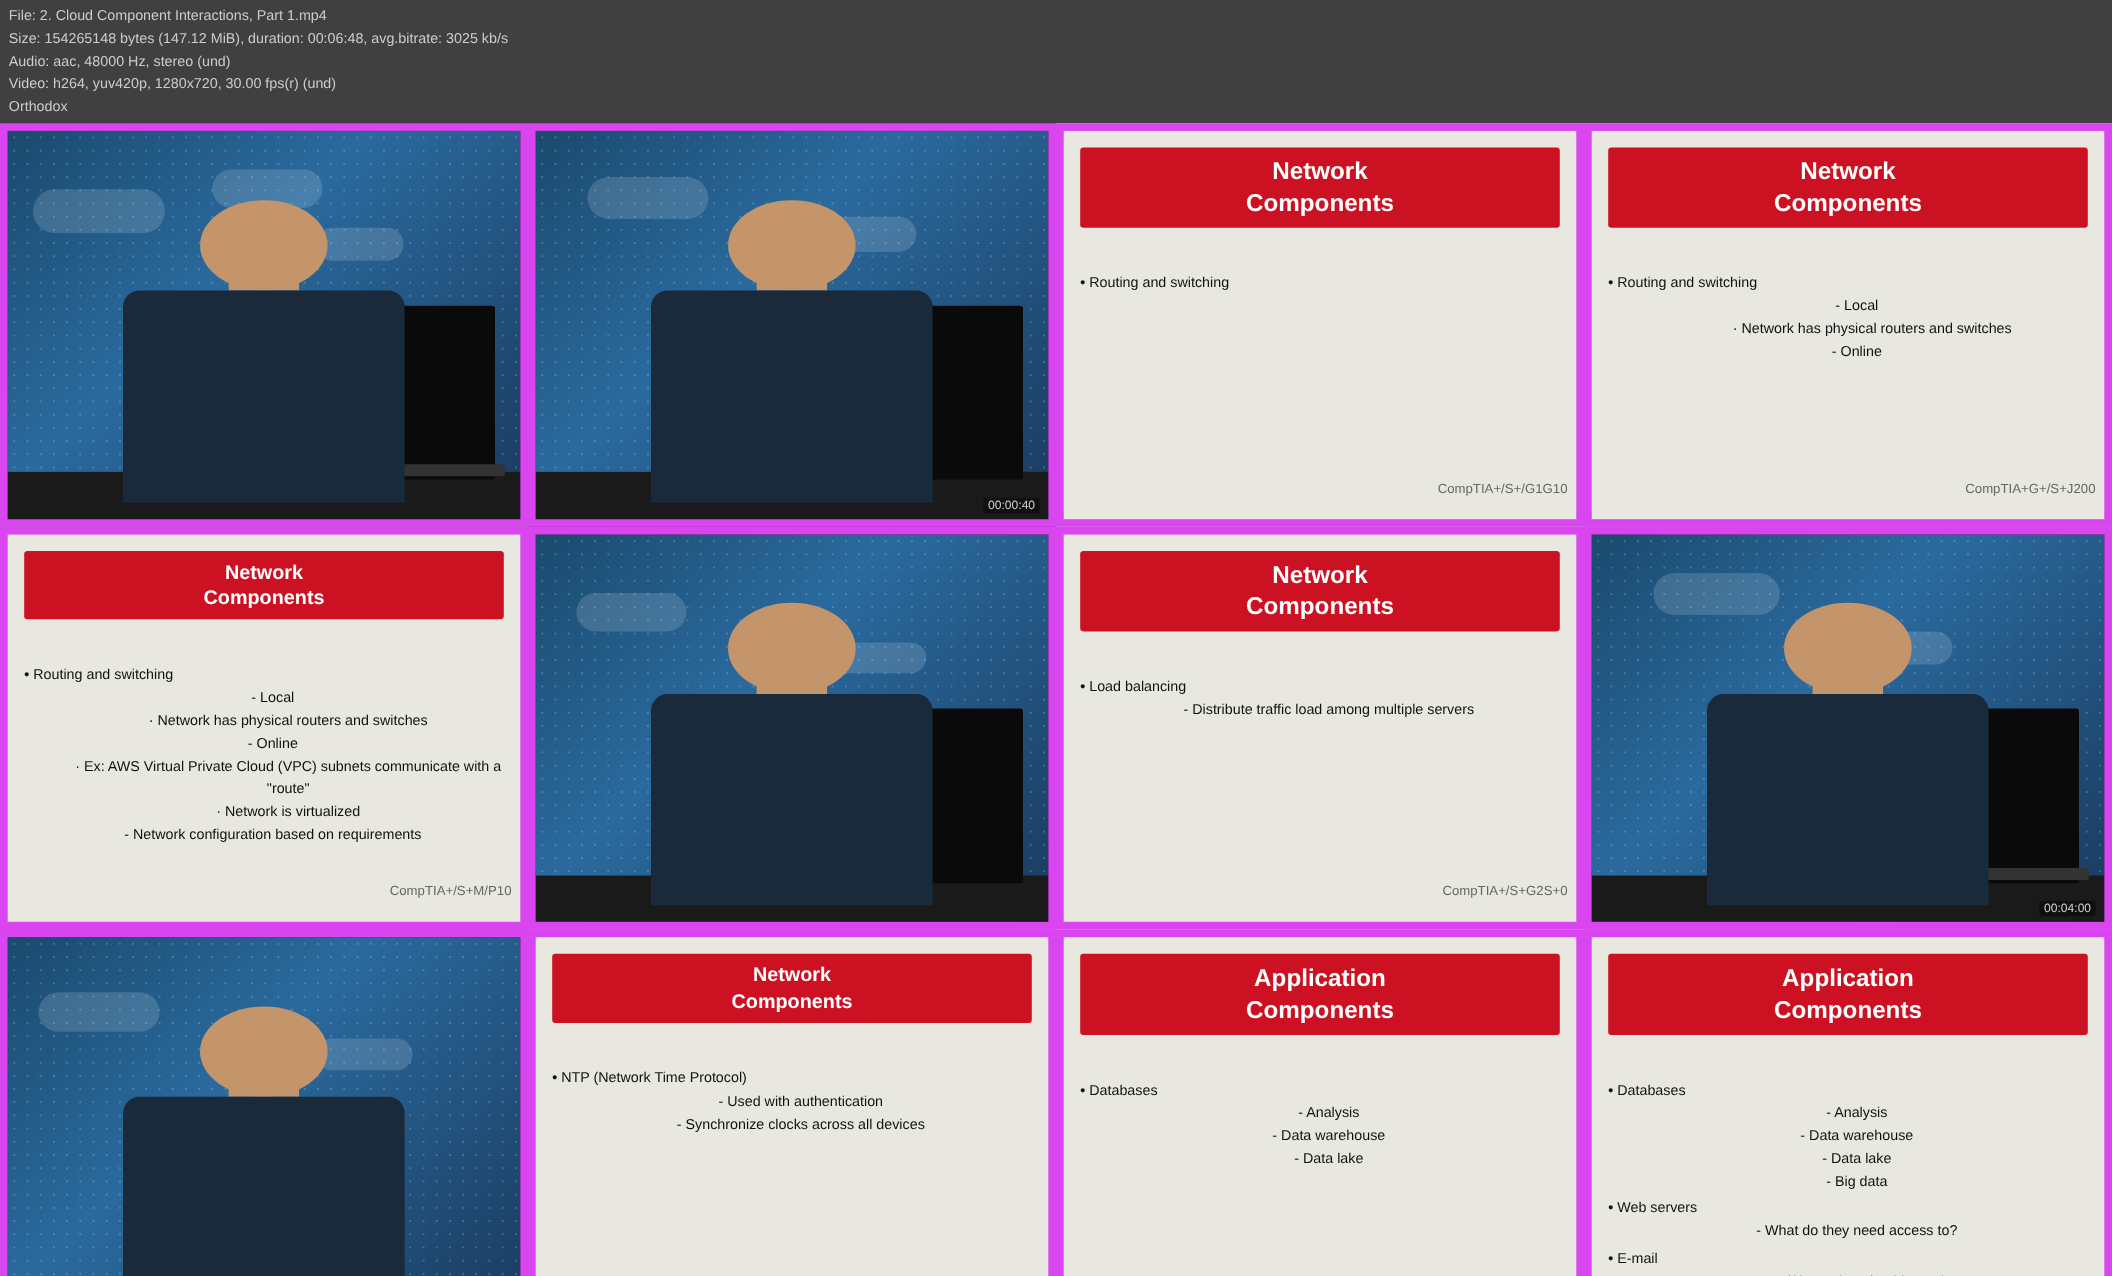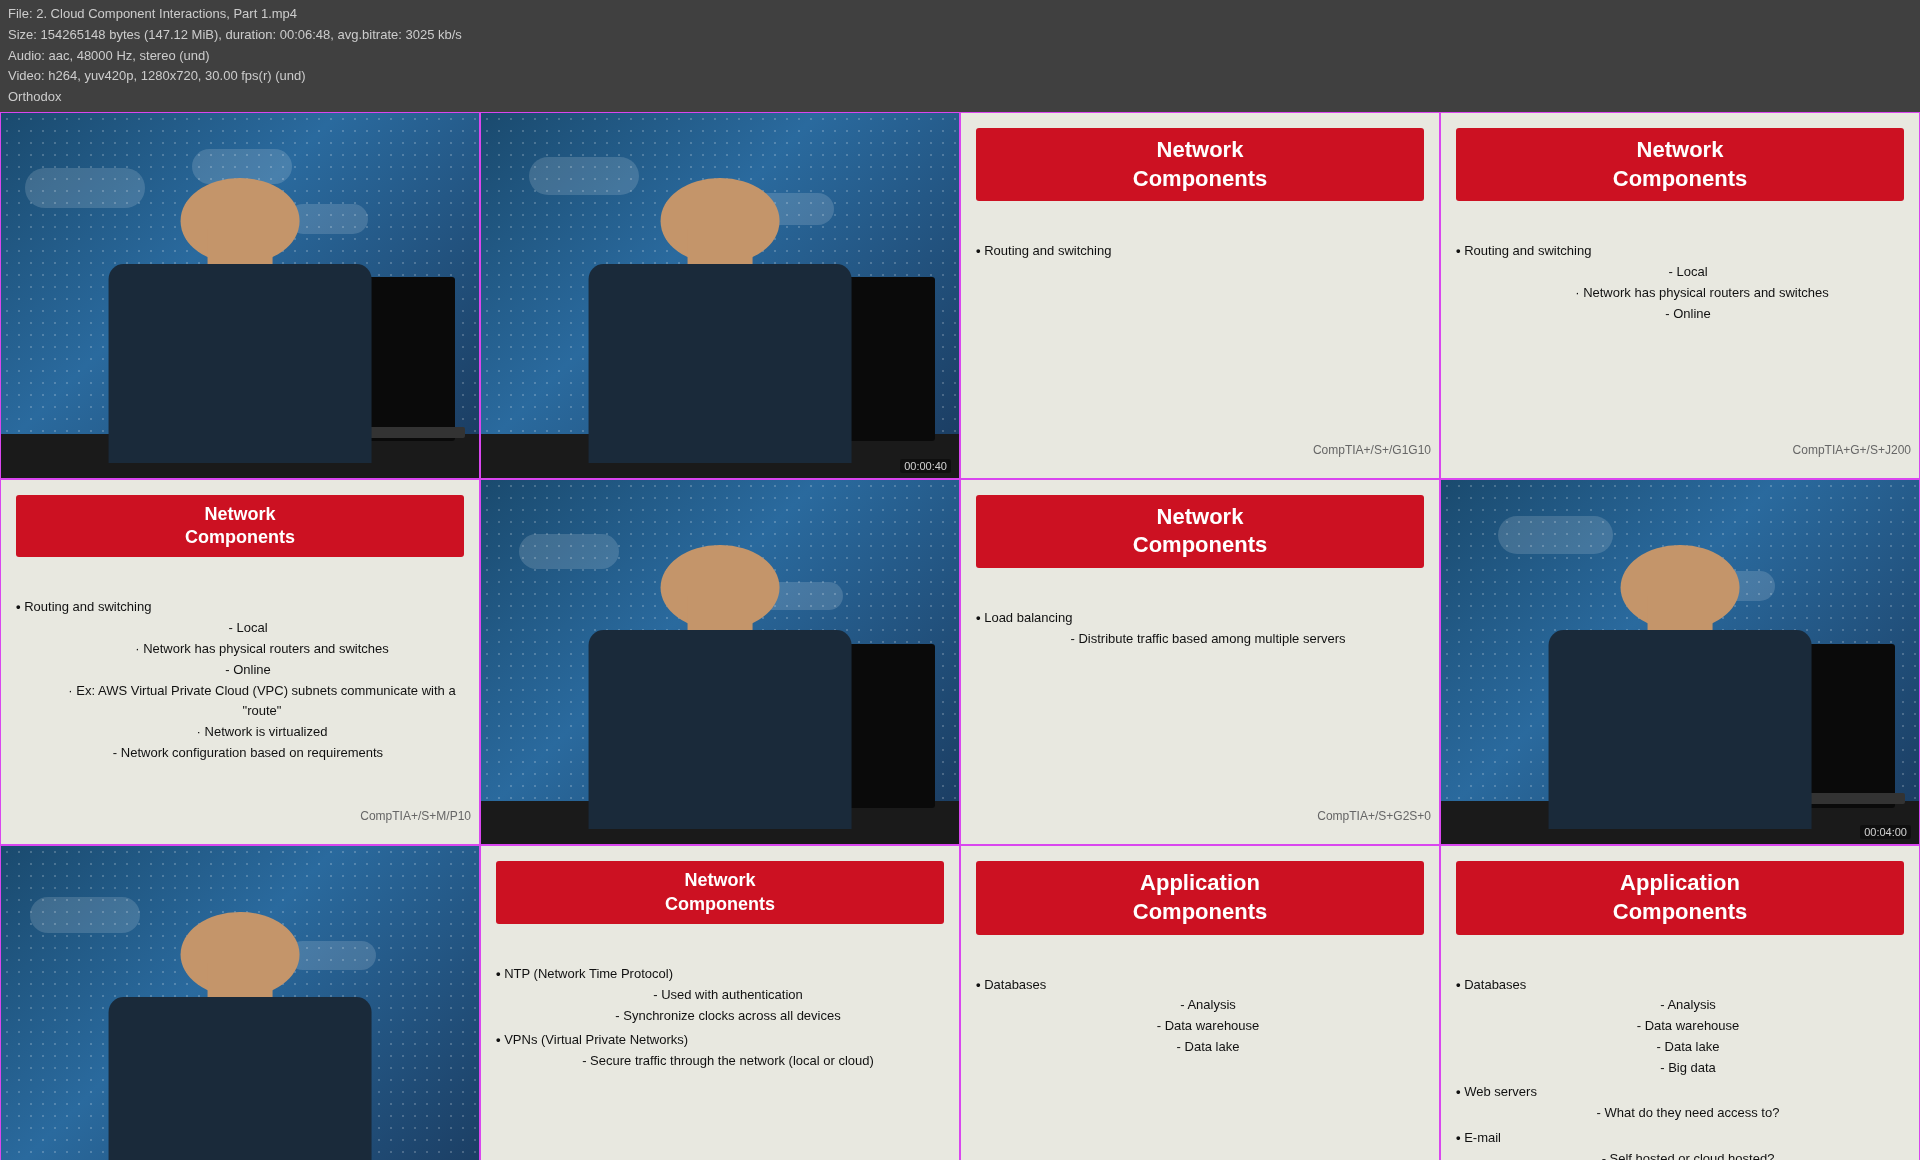--- a/index.html
+++ b/index.html
@@ -23,21 +23,21 @@
       display: grid;
       grid-template-columns: repeat(4, 1fr);
       grid-template-rows: repeat(3, 1fr);
       width: 1920px;
       height: 1100px;
     }
 
     .cell {
       position: relative;
       overflow: hidden;
-      border: 1px solid #d946ef;
+      border: 7px solid #d946ef;
     }
 
     
     .video-cell {
       background: linear-gradient(135deg, #1a4a6e 0%, #2a6a9e 40%, #1a3a5e 100%);
       display: flex;
       align-items: center;
       justify-content: center;
     }
 
@@ -317,21 +317,21 @@
       <div class="person-body"></div>
     </div>
   </div>
 
   <div class="cell slide-cell">
     <div class="slide-header large">Network<br>Components</div>
     <div class="slide-content">
       <ul>
         <li><span>Load balancing</span>
           <ul class="sub1">
-            <li>Distribute traffic based among multiple servers</li>
+            <li>Distribute traffic load among multiple servers</li>
           </ul>
         </li>
       </ul>
     </div>
     <div class="comptia-badge">CompTIA+/S+G2S+0</div>
   </div>
 
   <div class="cell video-cell">
     <div class="map-dots"></div>
     <div class="cloud" style="width:115px;height:38px;top:10%;left:12%"></div>
@@ -362,25 +362,20 @@
   <div class="cell slide-cell">
     <div class="slide-header">Network<br>Components</div>
     <div class="slide-content">
       <ul>
         <li><span>NTP (Network Time Protocol)</span>
           <ul class="sub1">
             <li>Used with authentication</li>
             <li>Synchronize clocks across all devices</li>
           </ul>
         </li>
-        <li><span>VPNs (Virtual Private Networks)</span>
-          <ul class="sub1">
-            <li>Secure traffic through the network (local or cloud)</li>
-          </ul>
-        </li>
       </ul>
     </div>
 
   </div>
 
   <div class="cell slide-cell">
     <div class="slide-header large">Application<br>Components</div>
     <div class="slide-content">
       <ul>
         <li><span>Databases</span>

